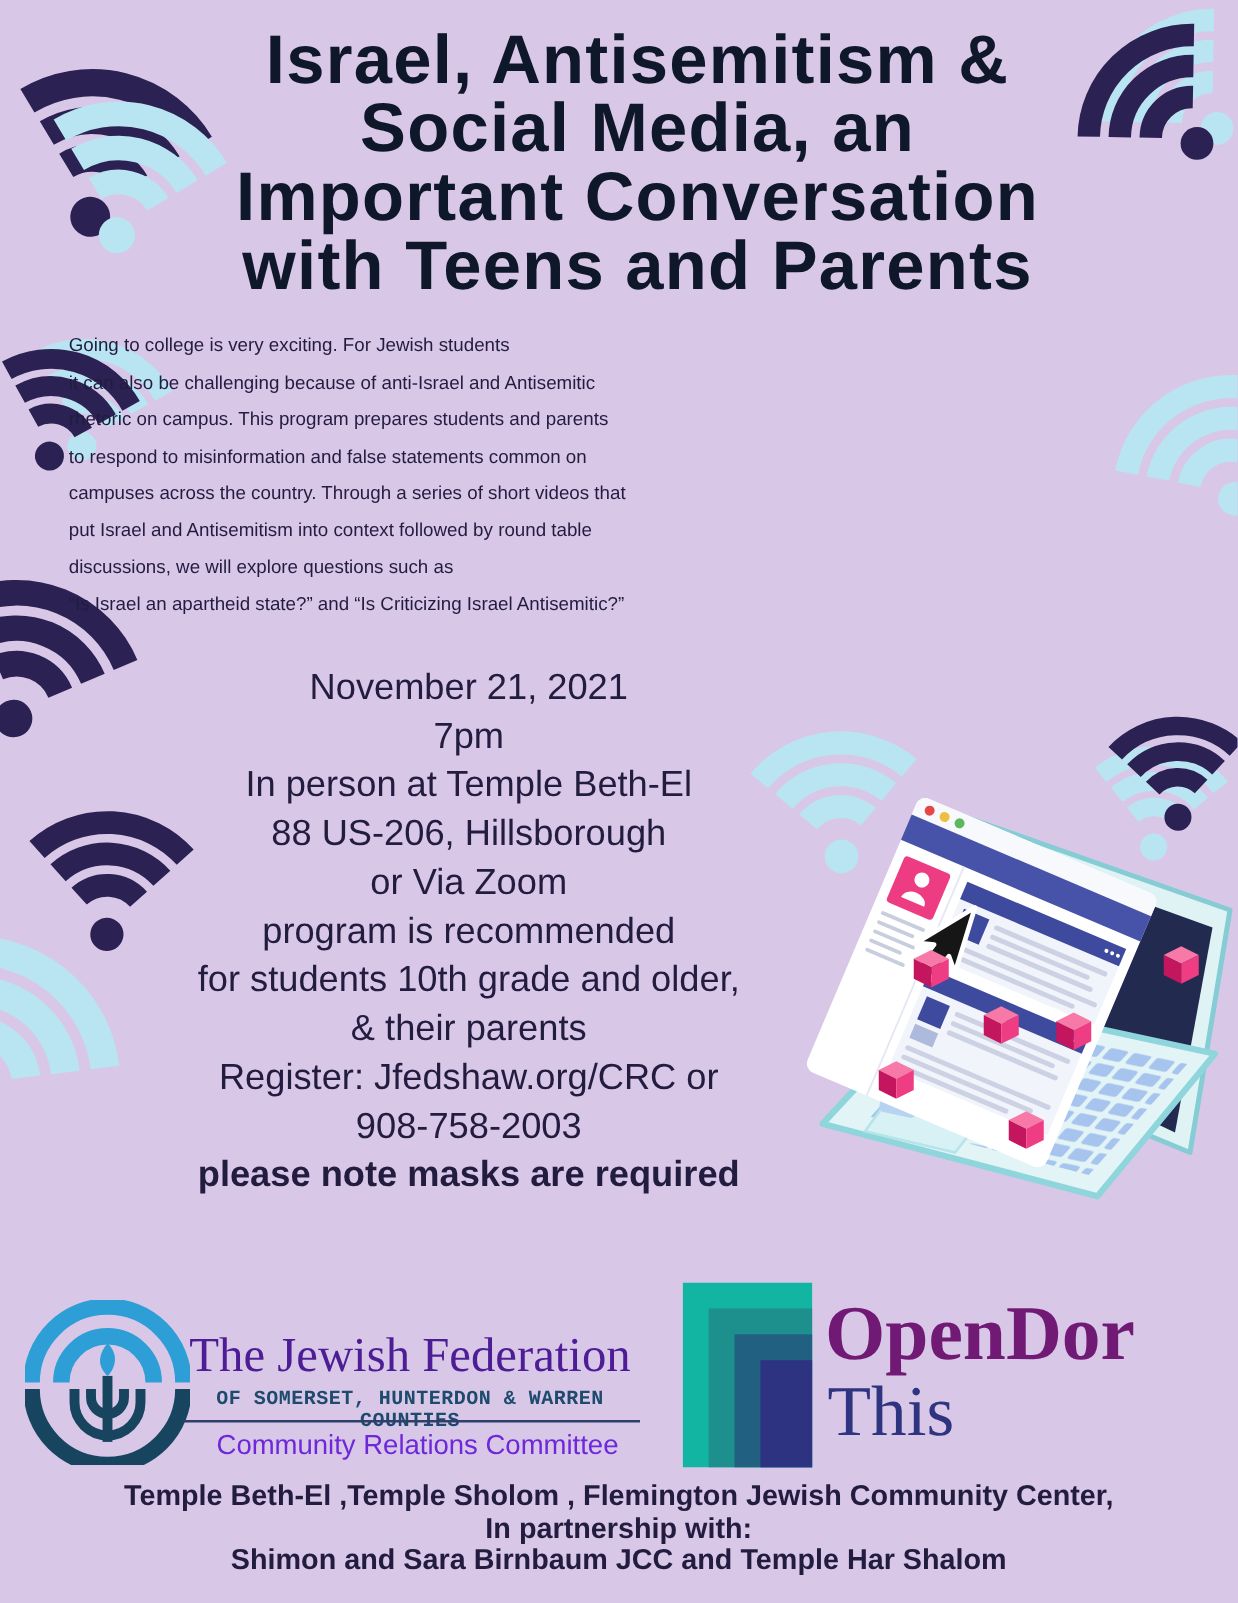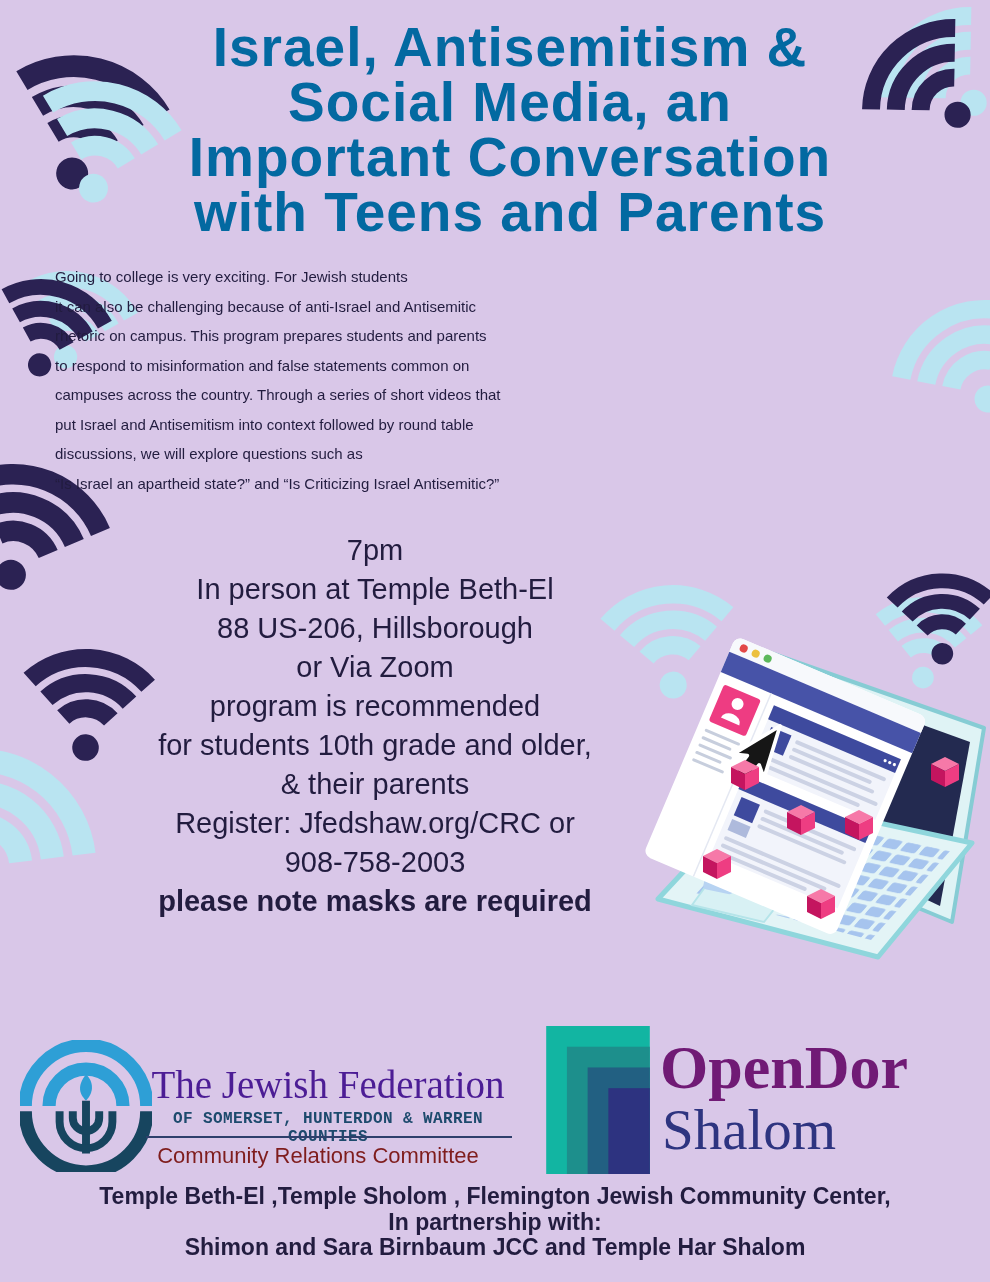--- a/index.html
+++ b/index.html
@@ -12,21 +12,21 @@
   .abs{position:absolute;}
   
   .wifi{position:absolute;z-index:1;}
   .wifi svg{display:block;width:100%;height:100%;}
   .wifi-dark{color:#2b2253;}
   .wifi-light{color:#b9e4f1;}
   
   .title{
     left:40px;right:10px;top:20px;text-align:center;z-index:2;
     font-size:55px;line-height:55px;font-weight:800;letter-spacing:1px;
-    color:#0369a1;
+    color:#0f172a;
   }
   .intro{
     left:55px;right:55px;top:262px;text-align:left;z-index:2;
     font-size:15px;line-height:29.5px;font-weight:500;
   }
   .details{
     left:30px;width:690px;top:531px;text-align:center;z-index:2;
     font-size:29px;line-height:39px;font-weight:500;
   }
   .details .note{font-weight:800;}
@@ -37,22 +37,22 @@
   
   .laptop{left:628px;top:610px;width:362px;height:372px;z-index:3;}
   
   .fed-icon{left:20px;top:1040px;width:132px;height:132px;z-index:2;}
   .fed-name{left:138px;top:1062px;width:380px;text-align:center;z-index:2;
     font-family:"Liberation Serif",serif;font-size:39px;color:#4c1d95;}
   .fed-counties{left:138px;top:1110px;width:380px;text-align:center;z-index:2;
     font-family:Liberation Mono, monospace;font-size:16px;font-weight:700;
     letter-spacing:.4px;color:#1d4a6d;}
   .fed-line{left:146px;top:1136px;width:366px;height:0;border-top:2px solid #2e3f6b;z-index:2;}
-  .fed-committee{left:128px;top:1143px;width:380px;text-align:center;z-index:2;
-    font-size:22px;color:#7f1d1d;}
+  .fed-committee{left:144px;top:1143px;width:380px;text-align:center;z-index:2;
+    font-size:22px;color:#6d28d9;}
   
   .od-icon{left:546px;top:1026px;width:104px;height:148px;z-index:2;}
   .od-word1{left:660px;top:1036px;z-index:2;font-family:"Liberation Serif",serif;
     font-size:62px;line-height:62px;font-weight:700;color:#701a75;}
   .od-word2{left:662px;top:1100px;z-index:2;font-family:"Liberation Serif",serif;
     font-size:57px;line-height:60px;font-weight:400;color:#2e3480;}
 </style>
 </head>
 <body>
 
@@ -147,20 +147,21 @@
   <div>it can also be challenging because of anti-Israel and Antisemitic</div>
   <div>rhetoric on campus. This program prepares students and parents</div>
   <div>to respond to misinformation and false statements common on</div>
   <div>campuses across the country. Through a series of short videos that</div>
   <div>put Israel and Antisemitism into context followed by round table</div>
   <div>discussions, we will explore questions such as</div>
   <div>“Is Israel an apartheid state?” and “Is Criticizing Israel Antisemitic?”</div>
 </div>
 
 <div class="abs details">
+  <div>November 21, 2021</div>
   <div>7pm</div>
   <div>In person at Temple Beth-El</div>
   <div>88 US-206, Hillsborough</div>
   <div>or Via Zoom</div>
   <div>program is recommended</div>
   <div>for students 10th grade and older,</div>
   <div>&amp; their parents</div>
   <div>Register: Jfedshaw.org/CRC or</div>
   <div>908-758-2003</div>
   <div class="note">please note masks are required</div>
@@ -309,19 +310,19 @@
 <div class="abs fed-line"></div>
 <div class="abs fed-committee">Community Relations Committee</div>
 
 <svg class="abs od-icon" viewBox="0 0 70 100">
   <rect x="0" y="0" width="70" height="100" fill="#12b5a2"></rect>
   <rect x="14" y="14" width="56" height="86" fill="#1d8f8c"></rect>
   <rect x="28" y="28" width="42" height="72" fill="#226082"></rect>
   <rect x="42" y="42" width="28" height="58" fill="#2d3380"></rect>
 </svg>
 <div class="abs od-word1">OpenDor</div>
-<div class="abs od-word2">Shalom</div>
+<div class="abs od-word2">This</div>
 
 <div class="abs partnership">
   <div>Temple Beth-El ,Temple Sholom , Flemington Jewish Community Center,</div>
   <div>In partnership with:</div>
   <div>Shimon and Sara Birnbaum JCC and Temple Har Shalom</div>
 </div>
 
 </body></html>

